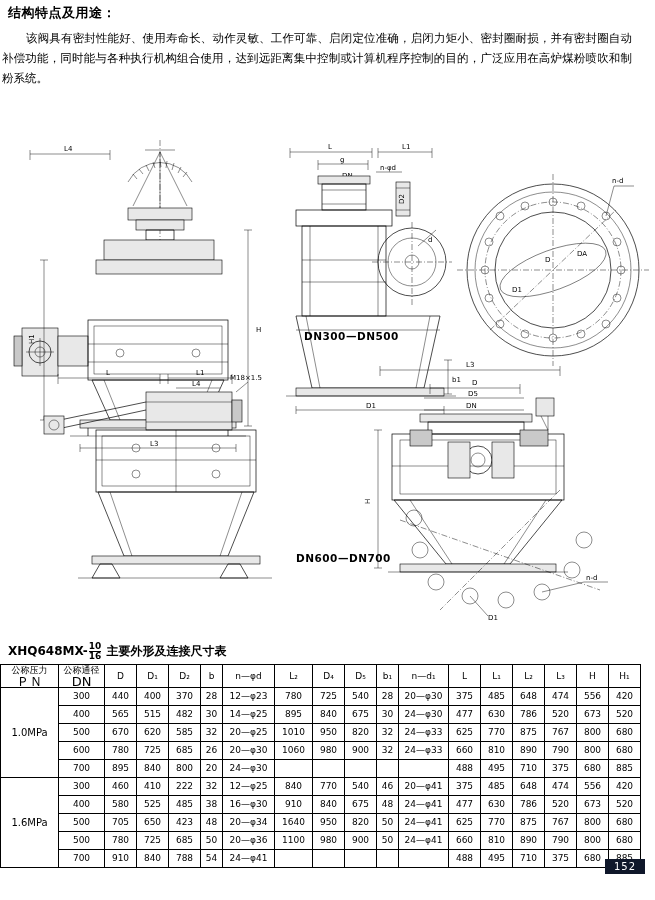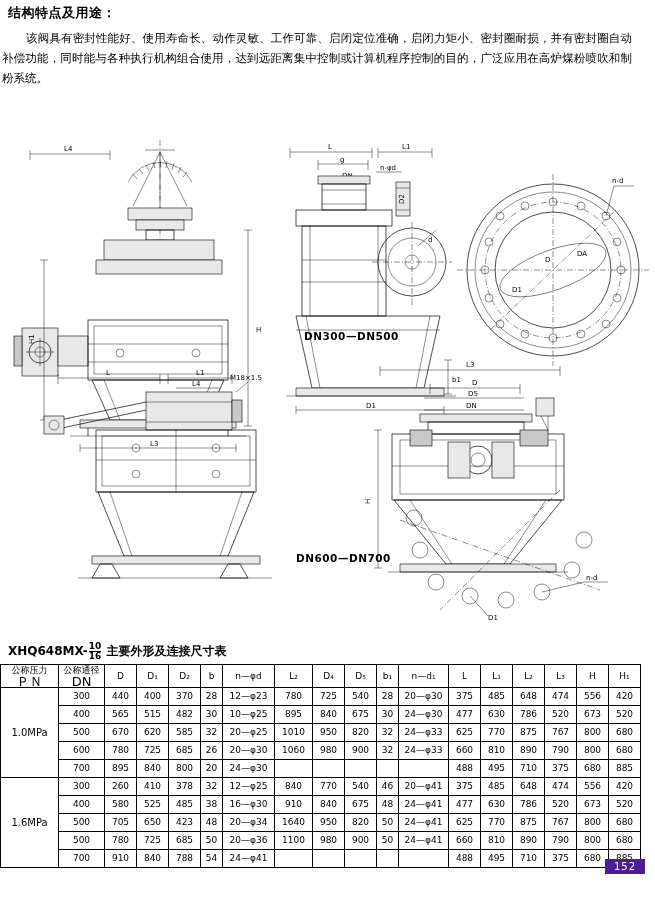--- a/index.html
+++ b/index.html
@@ -96,21 +96,21 @@
     font-weight: normal;
     line-height: 11px;
   }
   table.dims th { font-size: 9px; }
   table.dims .hcell-sub { font-size: 13px; }
   .pn-cell { font-size: 10px; }
   .page-num {
     position: absolute;
     right: 10px;
     bottom: 10px;
-    background: #4c1d95;
+    background: #0f172a;
     color: #fff;
     font-size: 10px;
     padding: 2px 9px 2px 9px;
     letter-spacing: 1px;
   }
 </style>
 </head>
 <body>
 
 <div class="page">
@@ -438,21 +438,21 @@
           <td>474</td>
           <td>556</td>
           <td>420</td>
         </tr>
         <tr>
           <td>400</td>
           <td>565</td>
           <td>515</td>
           <td>482</td>
           <td>30</td>
-          <td>10—φ25</td>
+          <td>14—φ25</td>
           <td>895</td>
           <td>840</td>
           <td>675</td>
           <td>30</td>
           <td>24—φ30</td>
           <td>477</td>
           <td>630</td>
           <td>786</td>
           <td>520</td>
           <td>673</td>
@@ -511,23 +511,23 @@
           <td>488</td>
           <td>495</td>
           <td>710</td>
           <td>375</td>
           <td>680</td>
           <td>885</td>
         </tr>
         <tr>
           <td rowspan="5" class="pn-cell">1.6MPa</td>
           <td>300</td>
-          <td>260</td>
+          <td>460</td>
           <td>410</td>
-          <td>378</td>
+          <td>222</td>
           <td>32</td>
           <td>12—φ25</td>
           <td>840</td>
           <td>770</td>
           <td>540</td>
           <td>46</td>
           <td>20—φ41</td>
           <td>375</td>
           <td>485</td>
           <td>648</td>

